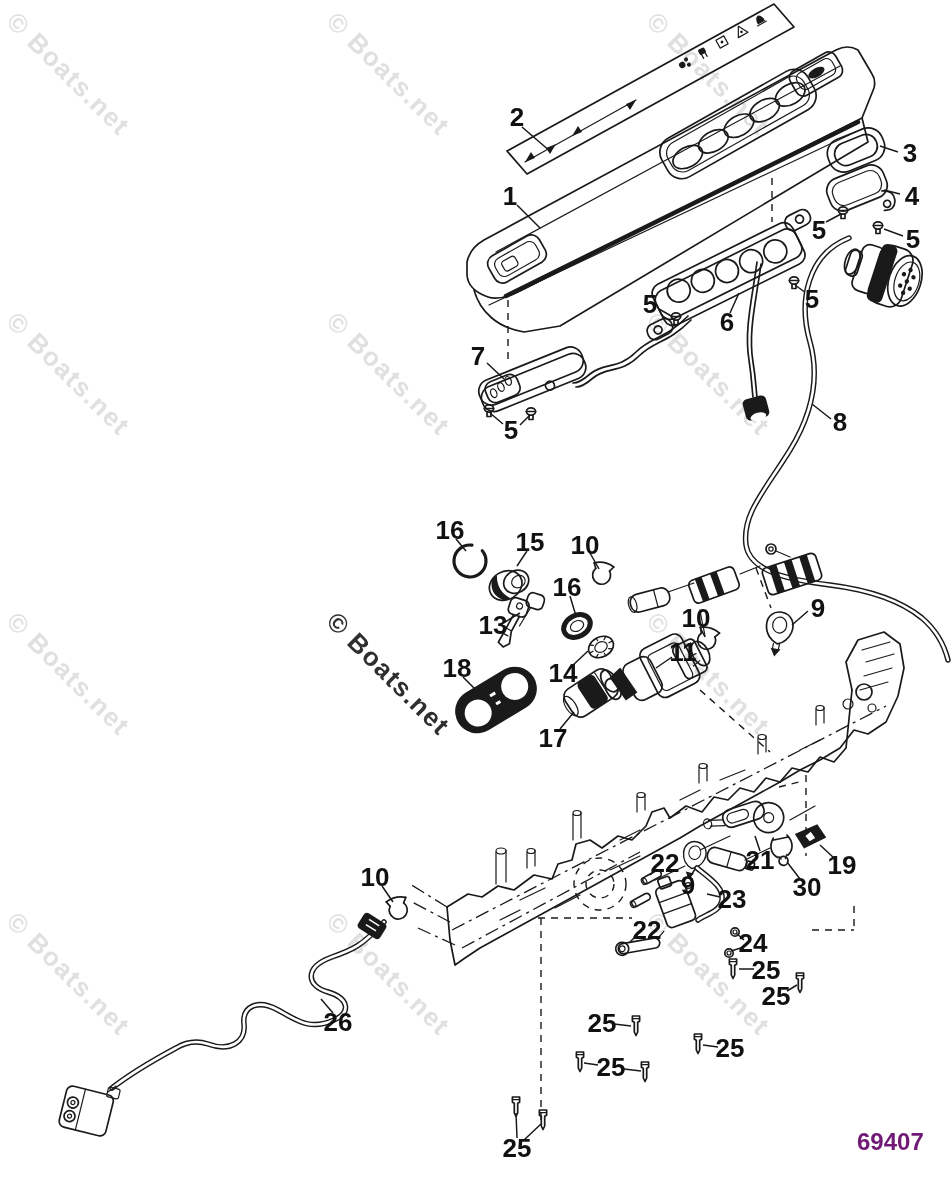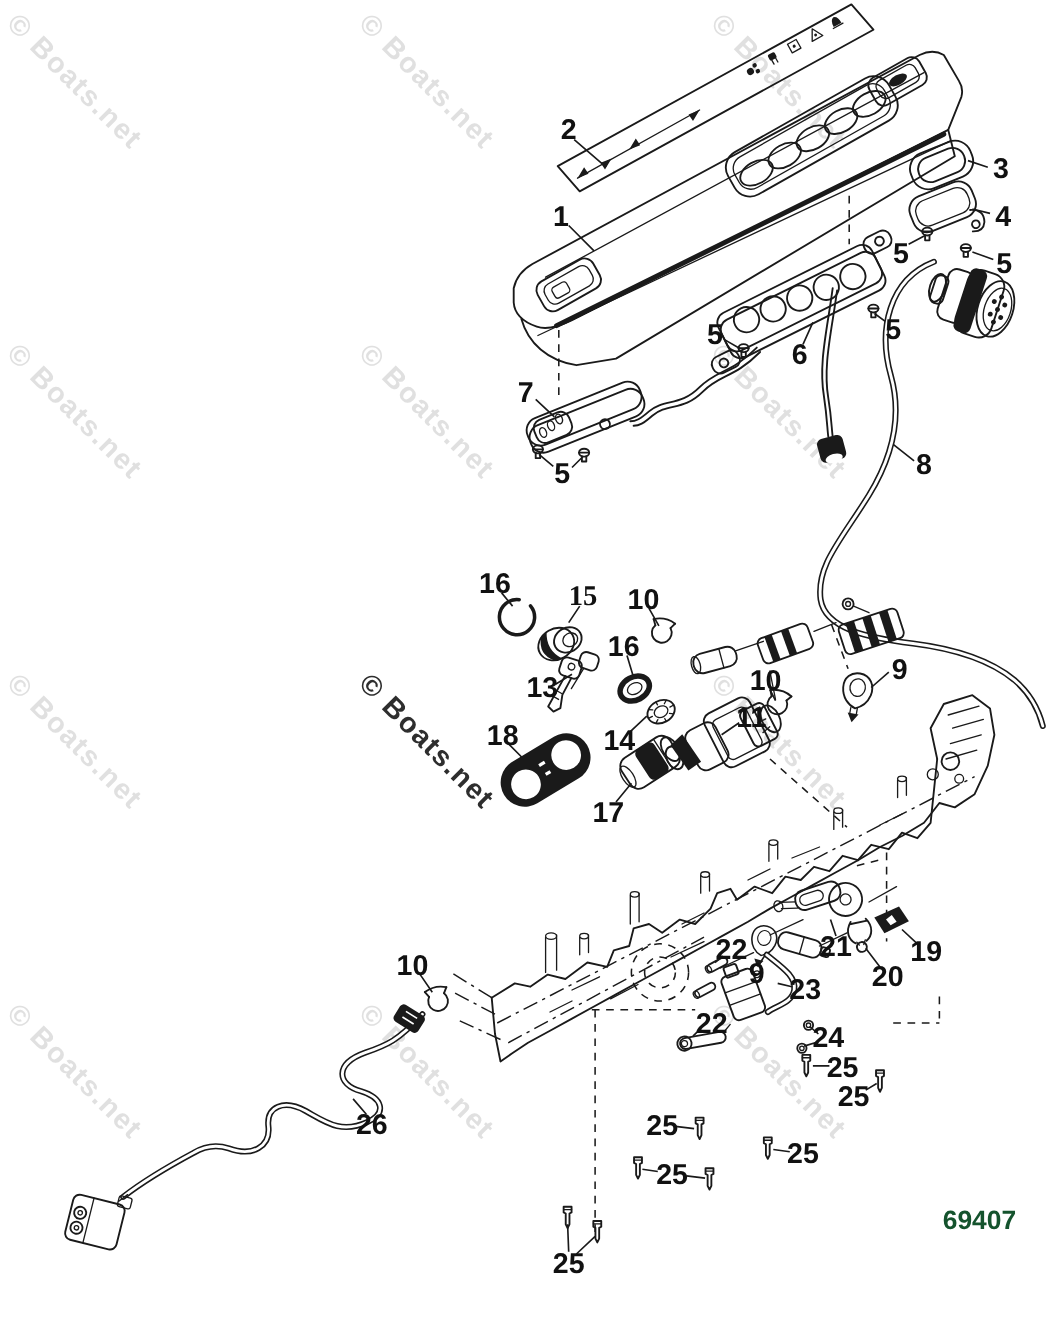--- a/index.html
+++ b/index.html
@@ -11,22 +11,22 @@
     position:absolute; transform:rotate(45deg); transform-origin:0 0;
     font:bold 26px "Liberation Sans", sans-serif; letter-spacing:1.5px;
     white-space:nowrap; user-select:none;
   }
   .callout {
     position:absolute; transform:translate(-50%,-50%);
     font:bold 26px "Liberation Sans", sans-serif; color:#111;
     white-space:nowrap; line-height:1;
   }
   #diagram-number {
-    position:absolute; left:857px; top:1096px;
-    font:bold 24px "Liberation Sans", sans-serif; color:#14532d;
+    position:absolute; left:857px; top:1128px;
+    font:bold 24px "Liberation Sans", sans-serif; color:#701a75;
   }
   svg { position:absolute; left:0; top:0; }
   .ln { fill:none; stroke:#1a1a1a; stroke-width:1.7; stroke-linecap:round; stroke-linejoin:round; }
   .thin { stroke-width:1.2; }
   .thick { stroke-width:4.5; }
   .fillDark { fill:#1a1a1a; stroke:none; }
   .wire { fill:none; stroke:#1a1a1a; stroke-width:5.5; stroke-linecap:round; }
   .wireCore { fill:none; stroke:#ffffff; stroke-width:2.6; stroke-linecap:round; }
   .dash { fill:none; stroke:#1a1a1a; stroke-width:1.4; stroke-dasharray:7 6; }
   .dashdot { fill:none; stroke:#1a1a1a; stroke-width:1.3; stroke-dasharray:14 5 3 5; }
@@ -419,26 +419,26 @@
       <div class="callout" style="left: 840px; top: 422px;">8</div>
       <div class="callout" style="left: 818px; top: 608px;">9</div>
       <div class="callout" style="left: 688px; top: 885px;">9</div>
       <div class="callout" style="left: 585px; top: 545px;">10</div>
       <div class="callout" style="left: 696px; top: 618px;">10</div>
       <div class="callout" style="left: 375px; top: 877px;">10</div>
       <div class="callout" style="left: 683px; top: 652px;">11</div>
       <div class="callout" style="left: 567px; top: 587px;">16</div>
       <div class="callout" style="left: 493px; top: 625px;">13</div>
       <div class="callout" style="left: 563px; top: 673px;">14</div>
-      <div class="callout" style="left: 530px; top: 542px; font-family: Liberation Serif, serif;">15</div>
+      <div class="callout" style="left: 530px; top: 542px;">15</div>
       <div class="callout" style="left: 450px; top: 530px; text-align: center;">16</div>
       <div class="callout" style="left: 553px; top: 738px; text-align: center;">17</div>
       <div class="callout" style="left: 457px; top: 668px;">18</div>
       <div class="callout" style="left: 842px; top: 865px;">19</div>
-      <div class="callout" style="left: 807px; top: 887px;">20</div>
+      <div class="callout" style="left: 807px; top: 887px;">30</div>
       <div class="callout" style="left: 760px; top: 860px;">21</div>
       <div class="callout" style="left: 665px; top: 863px;">22</div>
       <div class="callout" style="left: 647px; top: 930px;">22</div>
       <div class="callout" style="left: 732px; top: 899px;">23</div>
       <div class="callout" style="left: 753px; top: 943px;">24</div>
       <div class="callout" style="left: 766px; top: 970px;">25</div>
       <div class="callout" style="left: 776px; top: 996px;">25</div>
       <div class="callout" style="left: 602px; top: 1023px;">25</div>
       <div class="callout" style="left: 730px; top: 1048px;">25</div>
       <div class="callout" style="left: 611px; top: 1067px;">25</div>

